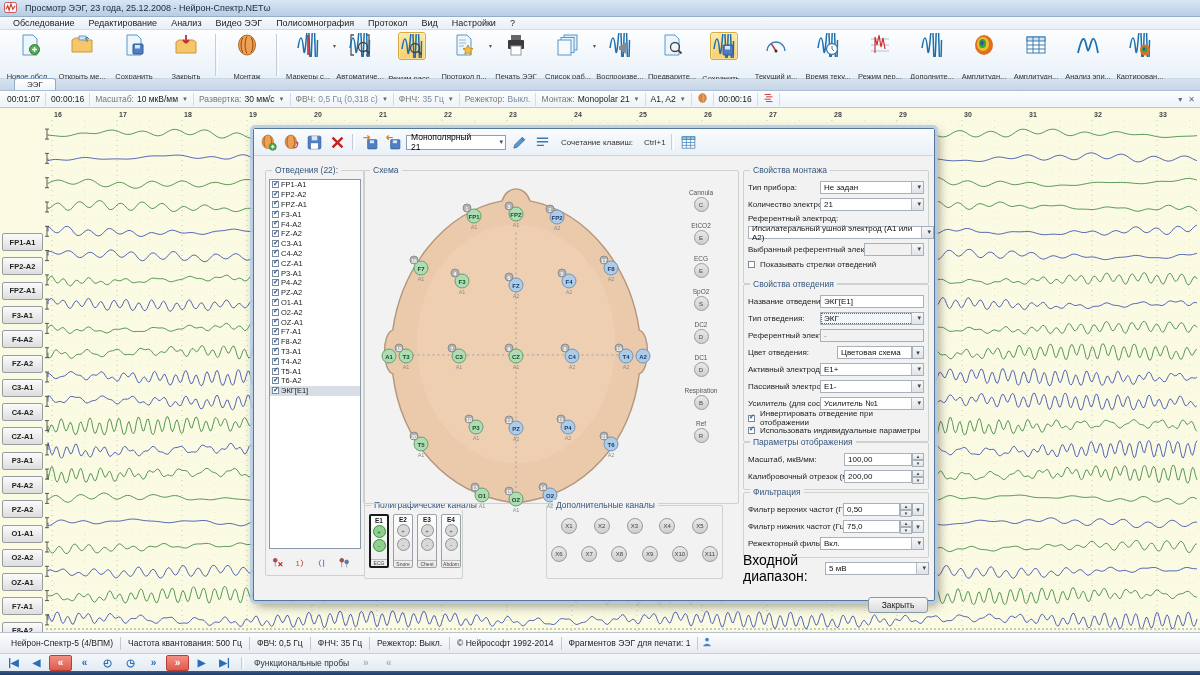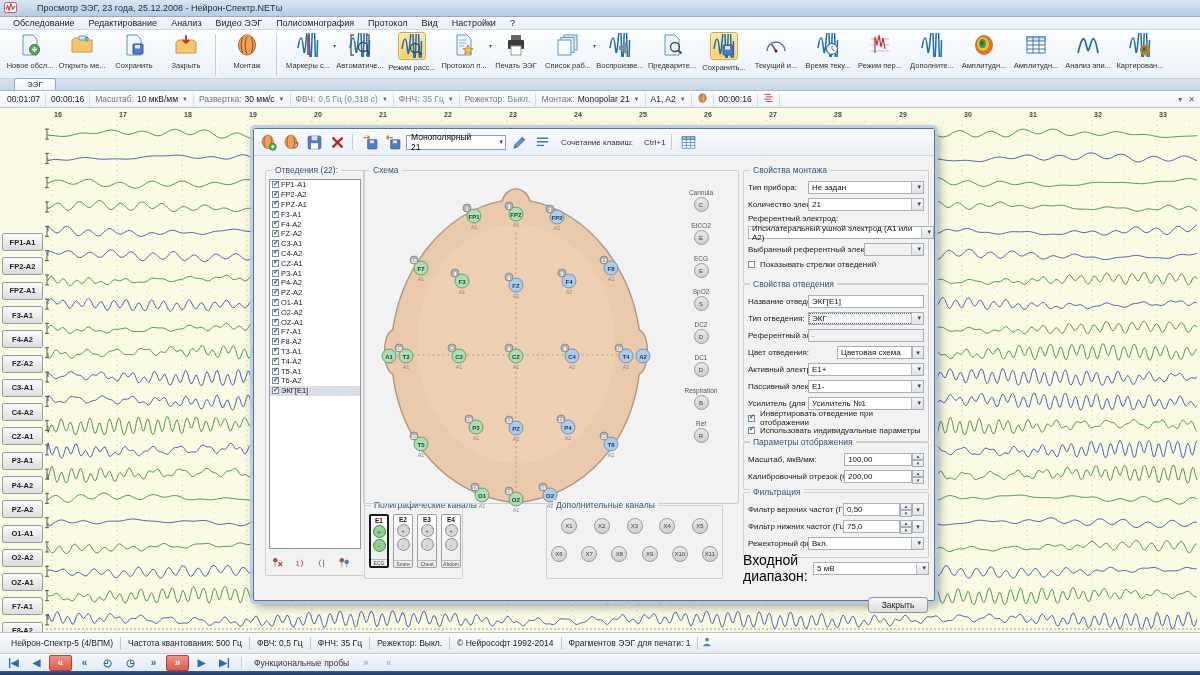--- a/index.html
+++ b/index.html
@@ -2,33 +2,33 @@
 <html><head>
 <meta charset="utf-8">
 <style>
   html,body{margin:0;padding:0}
   body{width:1200px;height:675px;overflow:hidden;position:relative;
        font-family:"Liberation Sans",sans-serif;background:#e8eef5;
        -webkit-font-smoothing:antialiased}
   .band{position:absolute;left:0;width:1200px;box-sizing:border-box}
   
   .titlebar{top:0;height:17px;background:linear-gradient(#d9e7f5,#b6cde5);
-    border-bottom:1px solid #93aecb;display:flex;align-items:center;padding:0 4px;gap:20px}
+    border-bottom:1px solid #93aecb;display:flex;align-items:center;padding:0 4px;gap:8px}
   .titlebar .tt{font-size:9px;color:#1c2a3a}
   
   .menubar{top:17px;height:13px;background:linear-gradient(#f6f9fc,#e9eff6);
     border-bottom:1px solid #d3dce6;display:flex;align-items:center;padding-left:6px}
   .mi{font-size:9px;color:#222;padding:4px 7px;height:100%;display:flex;align-items:center;cursor:default}
   
   .toolbar{top:30px;height:49px;background:linear-gradient(#fdfeff,#e9f1f9);
     border-bottom:1px solid #c9d6e4;display:flex;align-items:flex-start;padding:2px 0 0 4px}
   .tbi{width:52px;display:flex;flex-direction:column;align-items:center;cursor:default;position:relative}
   .tbico{width:26px;height:26px;display:flex;align-items:center;justify-content:center;border-radius:3px}
   .tbico.act{background:linear-gradient(#fce9a8,#f7cf6d);border:1px solid #d9a93f;box-shadow:inset 0 0 2px #fff}
-  .tblbl{font-size:7.5px;color:#333;white-space:nowrap;overflow:hidden;max-width:52px;margin-top:3px}
+  .tblbl{font-size:7.5px;color:#333;white-space:nowrap;overflow:hidden;max-width:52px;margin-top:14px}
   .tbdd{position:absolute;right:-2px;top:10px;font-size:6px;color:#555}
   .tbsep{width:1px;align-self:stretch;margin:2px 3px;border-left:1px solid #c3cfdc;border-right:1px solid #fff}
   
   .tabstrip{top:79px;height:12px;background:linear-gradient(#d6e2ef,#c7d6e7);border-bottom:1px solid #a9bed4;display:flex;align-items:flex-end}
   .tab{margin-left:14px;height:11px;padding:0 12px;background:linear-gradient(#ffffff,#eef4fa);
      border:1px solid #93abc6;border-bottom:none;border-radius:3px 3px 0 0;font-size:8px;color:#223;
      display:flex;align-items:center}
   
   .settingsbar{top:91px;height:17px;background:linear-gradient(#fbfdfe,#eef3f9);
     border-bottom:1px solid #b9c7d7;display:flex;align-items:center;font-size:8.5px;padding-left:2px}
@@ -126,21 +126,21 @@
   .prow .pl{flex:1;font-size:8px;color:#222;white-space:nowrap;overflow:hidden}
   .lblrow{height:11px;font-size:8px;color:#222;display:flex;align-items:center}
   .ctl{height:13px;box-sizing:border-box;background:#fff;border:1px solid #a8b0ba;font-size:8px;color:#111;
      display:flex;align-items:center;padding:0 3px;position:relative;flex:none}
   .combo{padding-right:13px;cursor:pointer}
   .combo:after{content:"";position:absolute;right:0;top:0;bottom:0;width:11px;
      background:linear-gradient(#f6f7f8,#dfe3e8);border-left:1px solid #b5bcc5}
   .combo:before{content:"▾";position:absolute;right:2px;top:1px;font-size:7px;color:#444;z-index:1}
   .ctl.dis{background:#f1f1f1;color:#888}
   .ctl.foc{outline:1px dotted #666;outline-offset:-2px;background:#f3f7fb}
-  .w104{width:116px}.w186{width:186px}.w60{width:60px}.w92{width:75px}.w68{width:68px}.w57{width:57px}
+  .w104{width:104px}.w186{width:186px}.w60{width:60px}.w92{width:75px}.w68{width:68px}.w57{width:57px}
   .spinb{width:12px;height:13px;box-sizing:border-box;display:flex;flex-direction:column;flex:none;cursor:pointer}
   .spinb span{flex:1;border:1px solid #a8b0ba;background:linear-gradient(#f6f7f8,#dfe3e8);
      font-size:4.5px;line-height:5px;text-align:center;color:#444}
   .ddb{width:12px;height:13px;box-sizing:border-box;border:1px solid #a8b0ba;background:linear-gradient(#f6f7f8,#dfe3e8);
      font-size:7px;text-align:center;line-height:11px;color:#444;flex:none;cursor:pointer}
   .crow{display:flex;align-items:center;height:12px;font-size:8px;color:#222;gap:3px;cursor:pointer}
   .rngrow{position:absolute;left:0;top:382px;width:186px;display:flex;align-items:center}
   .rngrow .pl{flex:1;font-size:14px}
   .dclose{position:absolute;left:614px;top:441px;width:60px;height:16px;font-family:inherit;
     background:linear-gradient(#f7f7f7,#dcdcdc);border:1px solid #8a9aaa;border-radius:3px;font-size:8.5px;color:#222;cursor:pointer}

